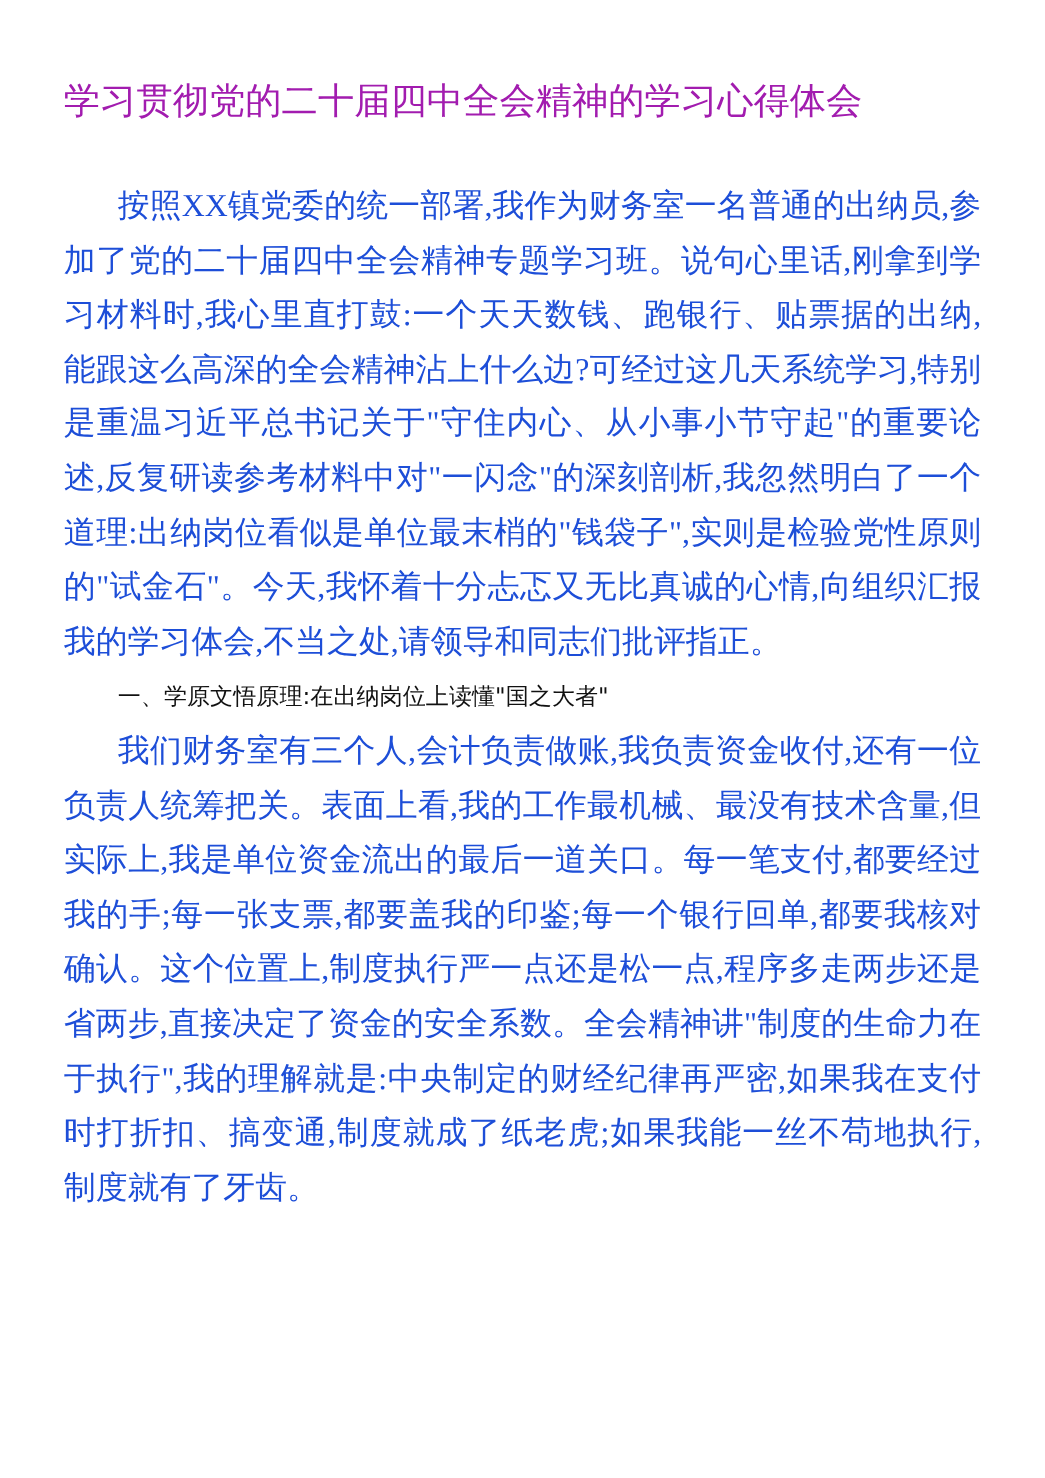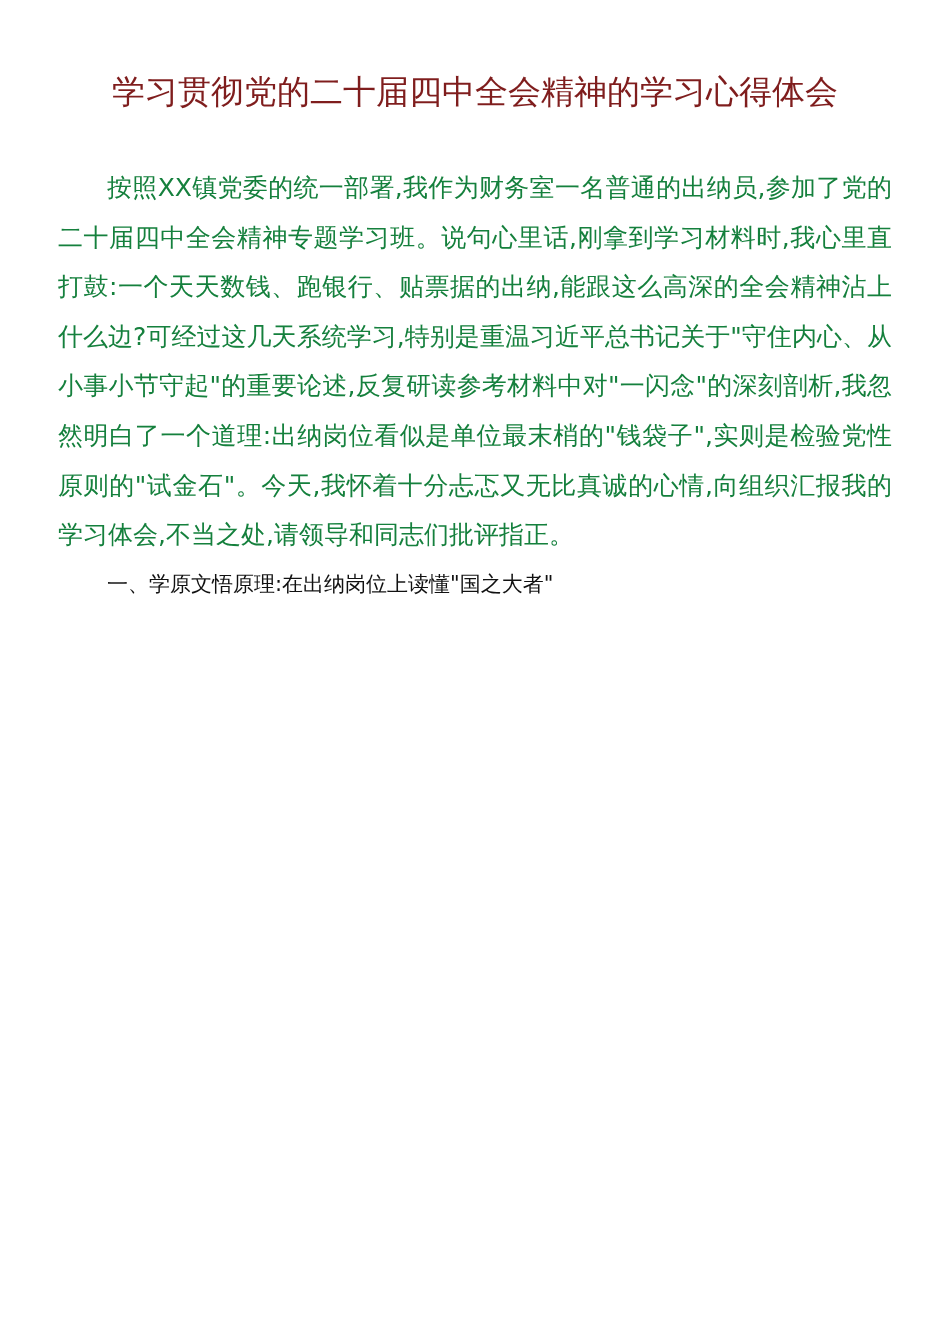--- a/index.html
+++ b/index.html
@@ -19,56 +19,57 @@
       position: absolute;
       left: 58px;
       top: 0;
       width: 834px;
     }
     .doc-title {
       position: absolute;
       left: 0;
       top: 70px;
       width: 834px;
-      text-align: center;
       font-size: 33px;
       line-height: 44px;
       letter-spacing: 0px;
-      color: #7f1d1d;
+      color: #a21caf;
       margin: 0;
       font-weight: normal;
       white-space: nowrap;
     }
     .body-text {
       position: absolute;
       left: 0;
       top: 163px;
       width: 834px;
     }
     .para {
       margin: 0;
-      font-size: 25px;
+      font-size: 29px;
       line-height: 49.6px;
       text-align: justify;
       text-align-last: left;
       text-indent: 49px;
-      color: #15803d;
+      color: #1d4ed8;
       word-break: break-all;
+      font-family: Liberation Serif, serif;
     }
     .heading {
       margin: 0;
       font-size: 21px;
       line-height: 49.6px;
       text-indent: 49px;
       color: #111111;
     }
   </style>
 </head>
 <body>
 
 <div class="page">
   <h1 class="doc-title">学习贯彻党的二十届四中全会精神的学习心得体会</h1>
 
   <div class="body-text">
     <p class="para">按照XX镇党委的统一部署,我作为财务室一名普通的出纳员,参加了党的二十届四中全会精神专题学习班。说句心里话,刚拿到学习材料时,我心里直打鼓:一个天天数钱、跑银行、贴票据的出纳,能跟这么高深的全会精神沾上什么边?可经过这几天系统学习,特别是重温习近平总书记关于"守住内心、从小事小节守起"的重要论述,反复研读参考材料中对"一闪念"的深刻剖析,我忽然明白了一个道理:出纳岗位看似是单位最末梢的"钱袋子",实则是检验党性原则的"试金石"。今天,我怀着十分忐忑又无比真诚的心情,向组织汇报我的学习体会,不当之处,请领导和同志们批评指正。</p>
     <p class="heading">一、学原文悟原理:在出纳岗位上读懂"国之大者"</p>
+    <p class="para">我们财务室有三个人,会计负责做账,我负责资金收付,还有一位负责人统筹把关。表面上看,我的工作最机械、最没有技术含量,但实际上,我是单位资金流出的最后一道关口。每一笔支付,都要经过我的手;每一张支票,都要盖我的印鉴;每一个银行回单,都要我核对确认。这个位置上,制度执行严一点还是松一点,程序多走两步还是省两步,直接决定了资金的安全系数。全会精神讲"制度的生命力在于执行",我的理解就是:中央制定的财经纪律再严密,如果我在支付时打折扣、搞变通,制度就成了纸老虎;如果我能一丝不苟地执行,制度就有了牙齿。</p>
   </div>
 </div>
 
 </body></html>

